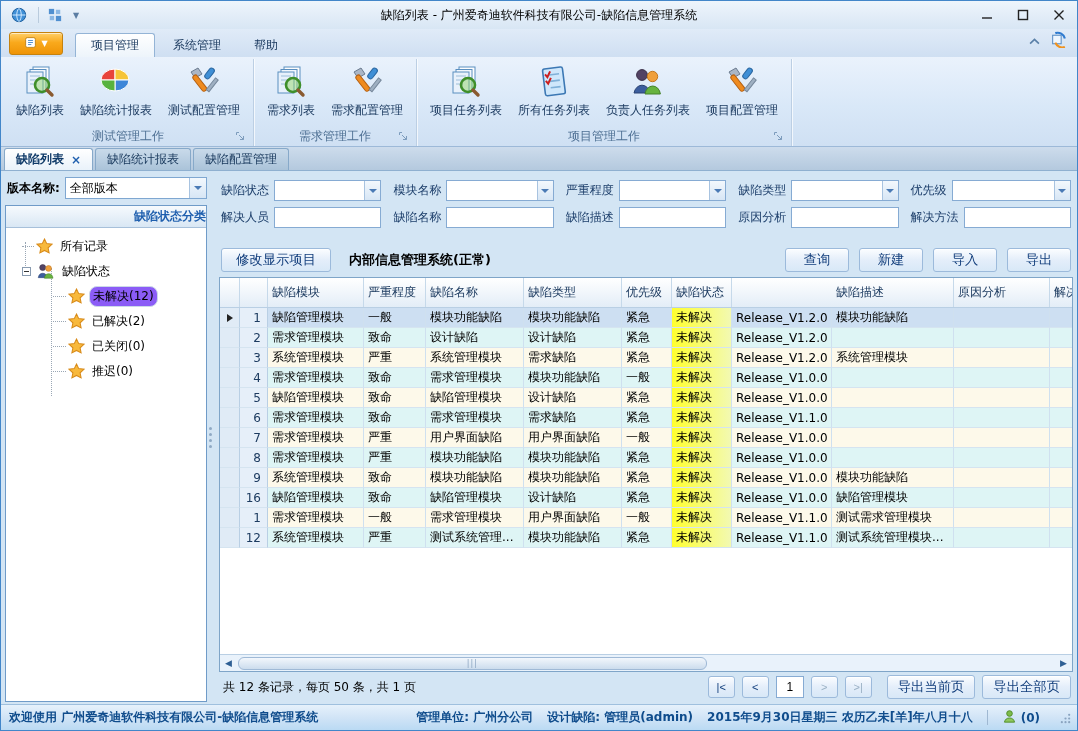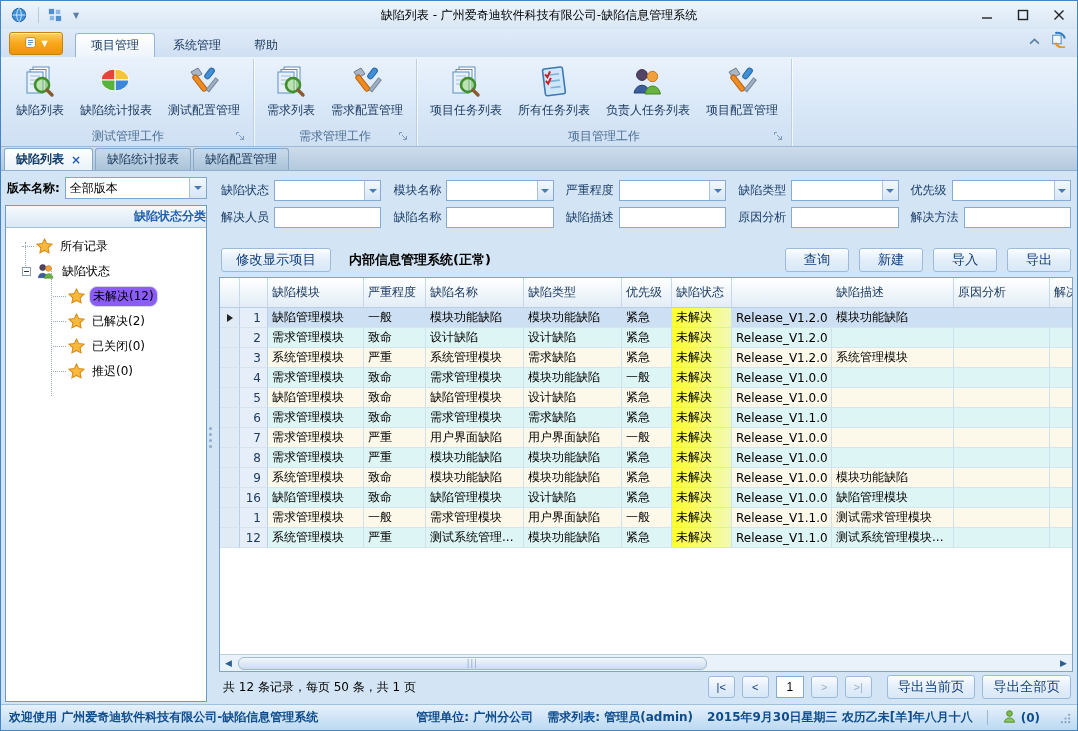--- a/index.html
+++ b/index.html
@@ -730,21 +730,21 @@
         <button class="btn exp-btn">导出全部页</button>
       </div>
 
     </div>
   </div>
 
   <div class="statusbar">
     <span>欢迎使用 广州爱奇迪软件科技有限公司-缺陷信息管理系统</span>
     <div class="sb-right">
       <span>管理单位: 广州分公司</span>
-      <span>需求列表: 管理员(admin)</span>
+      <span>设计缺陷: 管理员(admin)</span>
       <span>2015年9月30日星期三 农历乙未[羊]年八月十八</span>
       <span class="sb-sep"></span>
       <span class="sb-user">
         <span><svg width="15" height="15" viewBox="0 0 16 16">
               <circle cx="8" cy="4.8" r="3" fill="#7dbb4a" stroke="#4e8c28"></circle>
               <path d="M2.6 14a5.6 6 0 0 1 10.8 0z" fill="#8ec75e" stroke="#4e8c28"></path>
             </svg></span>
         <span>(0)</span>
       </span>
       <span class="grip"><svg width="11" height="11" viewBox="0 0 12 12">

